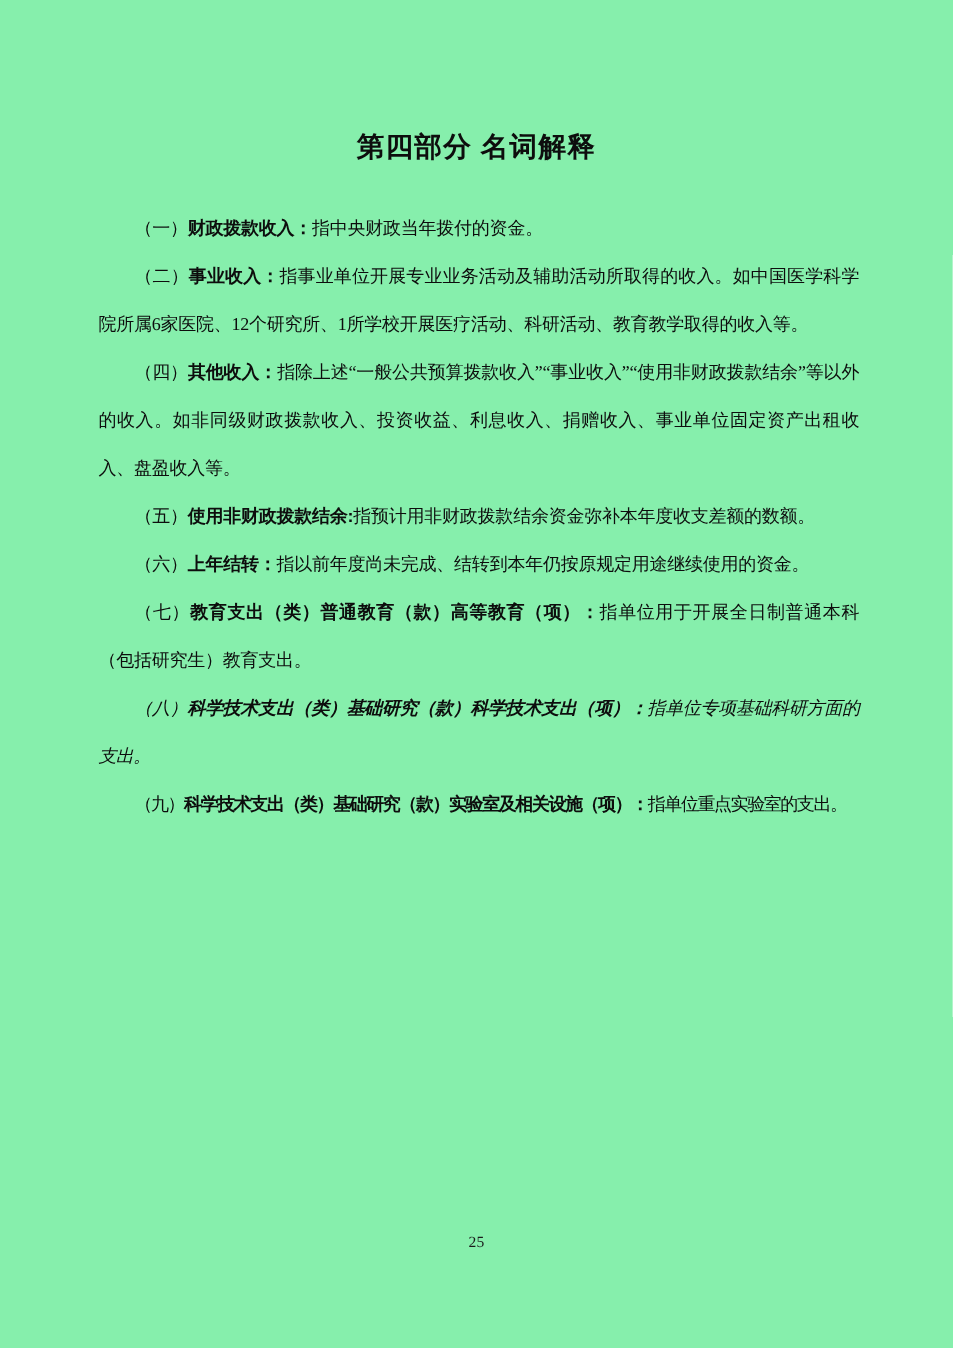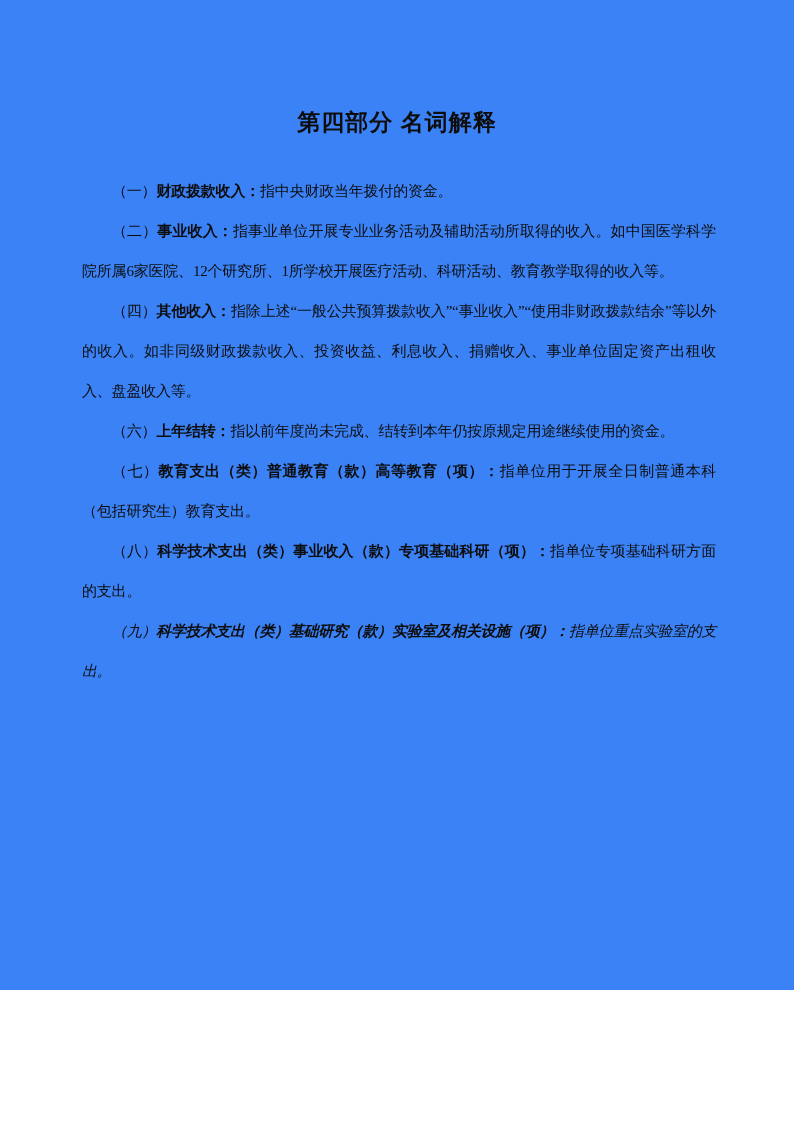--- a/index.html
+++ b/index.html
@@ -3,22 +3,22 @@
 <meta charset="utf-8">
 <style>
   html, body {
     margin: 0;
     padding: 0;
     background: #ffffff;
   }
   .sheet {
     position: relative;
     width: 794px;
-    height: 990px;
-    background: #3b82f6;
+    height: 1123px;
+    background: #86efac;
     color: #0d0d0d;
     font-family: "Liberation Serif", "DejaVu Serif", serif;
     overflow: hidden;
   }
   .doc-title {
     position: absolute;
     top: 103px;
     left: 0;
     width: 100%;
     margin: 0;
@@ -72,20 +72,21 @@
 </head>
 <body>
 
 <div class="sheet">
   <h1 class="doc-title">第四部分 名词解释</h1>
 
   <main class="doc-body" id="paragraphs">
       <p class="para"><span class="item-num">（一）</span><span class="item-term">财政拨款收入：</span><span class="item-def">指中央财政当年拨付的资金。</span></p>
       <p class="para"><span class="item-num">（二）</span><span class="item-term">事业收入：</span><span class="item-def">指事业单位开展专业业务活动及辅助活动所取得的收入。如中国医学科学院所属6家医院、12个研究所、1所学校开展医疗活动、科研活动、教育教学取得的收入等。</span></p>
       <p class="para"><span class="item-num">（四）</span><span class="item-term">其他收入：</span><span class="item-def">指除上述“一般公共预算拨款收入”“事业收入”“使用非财政拨款结余”等以外的收入。如非同级财政拨款收入、投资收益、利息收入、捐赠收入、事业单位固定资产出租收入、盘盈收入等。</span></p>
+      <p class="para"><span class="item-num">（五）</span><span class="item-term">使用非财政拨款结余:</span><span class="item-def">指预计用非财政拨款结余资金弥补本年度收支差额的数额。</span></p>
       <p class="para"><span class="item-num">（六）</span><span class="item-term">上年结转：</span><span class="item-def">指以前年度尚未完成、结转到本年仍按原规定用途继续使用的资金。</span></p>
       <p class="para"><span class="item-num">（七）</span><span class="item-term">教育支出（类）普通教育（款）高等教育（项）：</span><span class="item-def">指单位用于开展全日制普通本科（包括研究生）教育支出。</span></p>
-      <p class="para"><span class="item-num">（八）</span><span class="item-term">科学技术支出（类）事业收入（款）专项基础科研（项）：</span><span class="item-def">指单位专项基础科研方面的支出。</span></p>
+      <p class="para"><span class="item-num">（八）</span><span class="item-term">科学技术支出（类）基础研究（款）科学技术支出（项）：</span><span class="item-def">指单位专项基础科研方面的支出。</span></p>
       <p class="para"><span class="item-num">（九）</span><span class="item-term">科学技术支出（类）基础研究（款）实验室及相关设施（项）：</span><span class="item-def">指单位重点实验室的支出。</span></p>
     </main>
 
   <div class="page-number">25</div>
 </div>
 
 </body></html>

